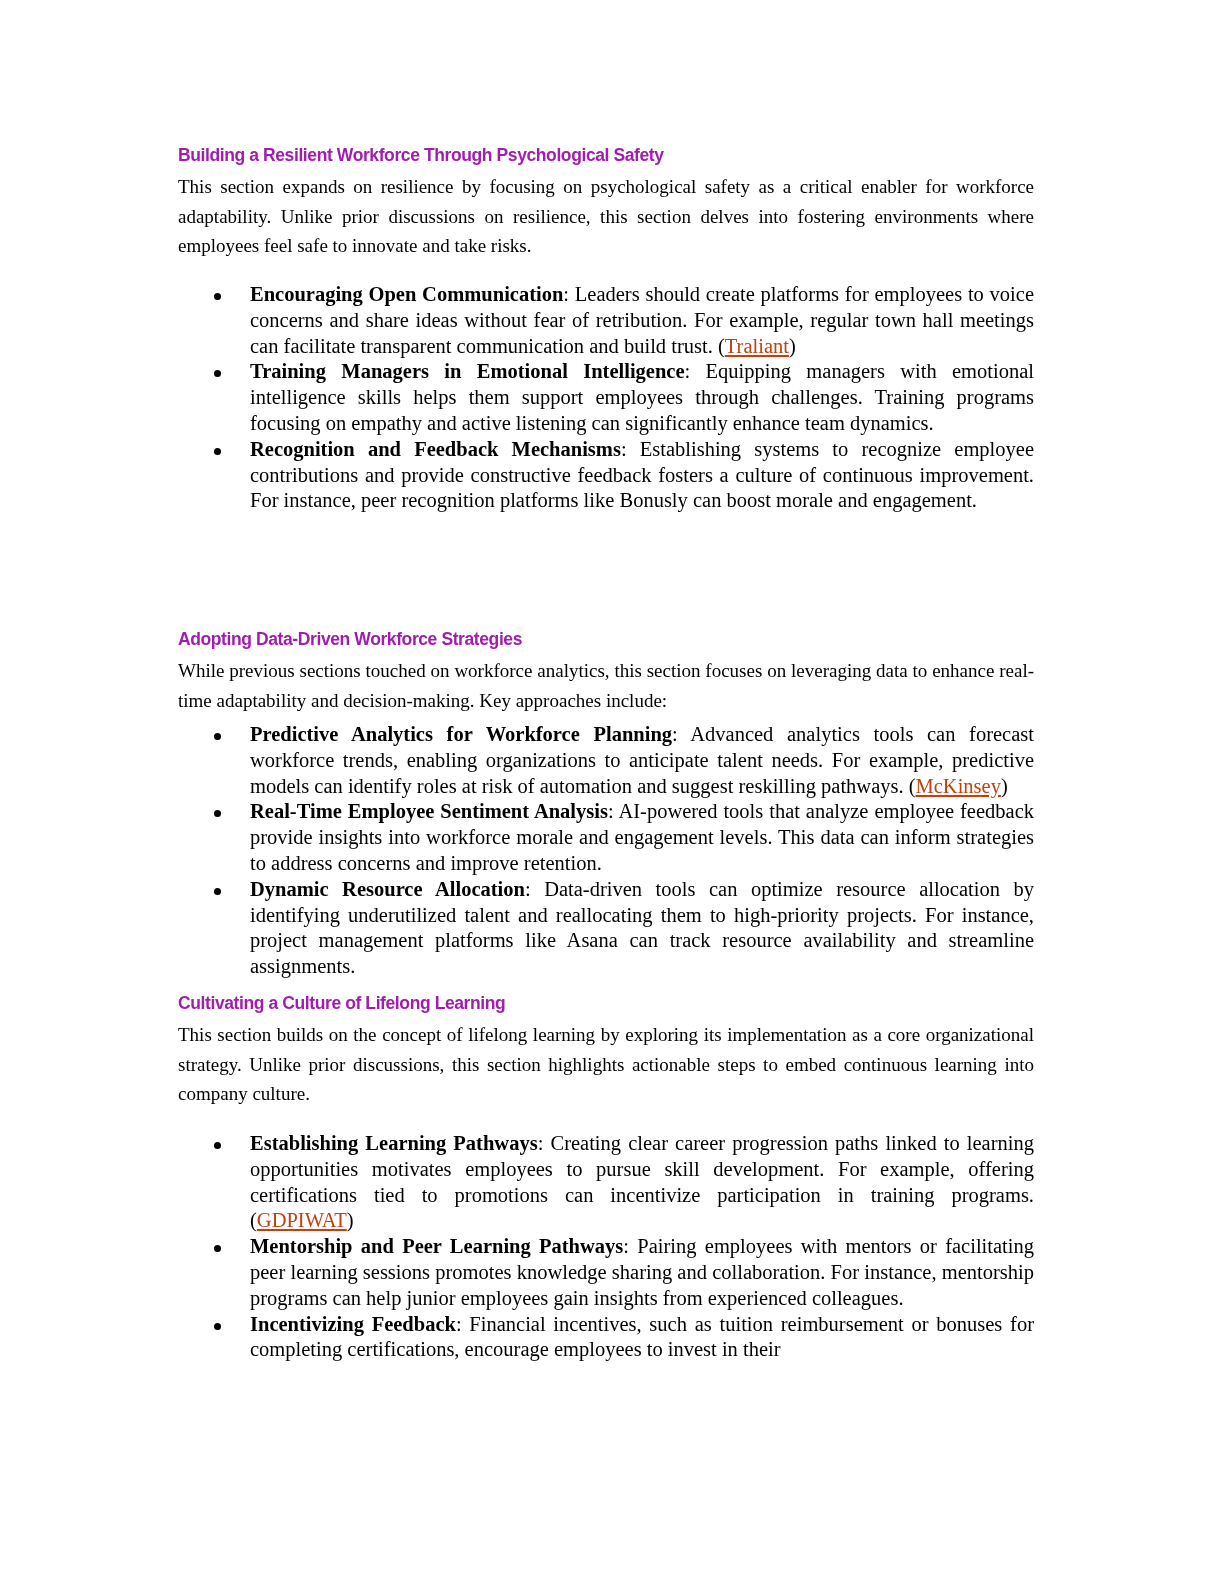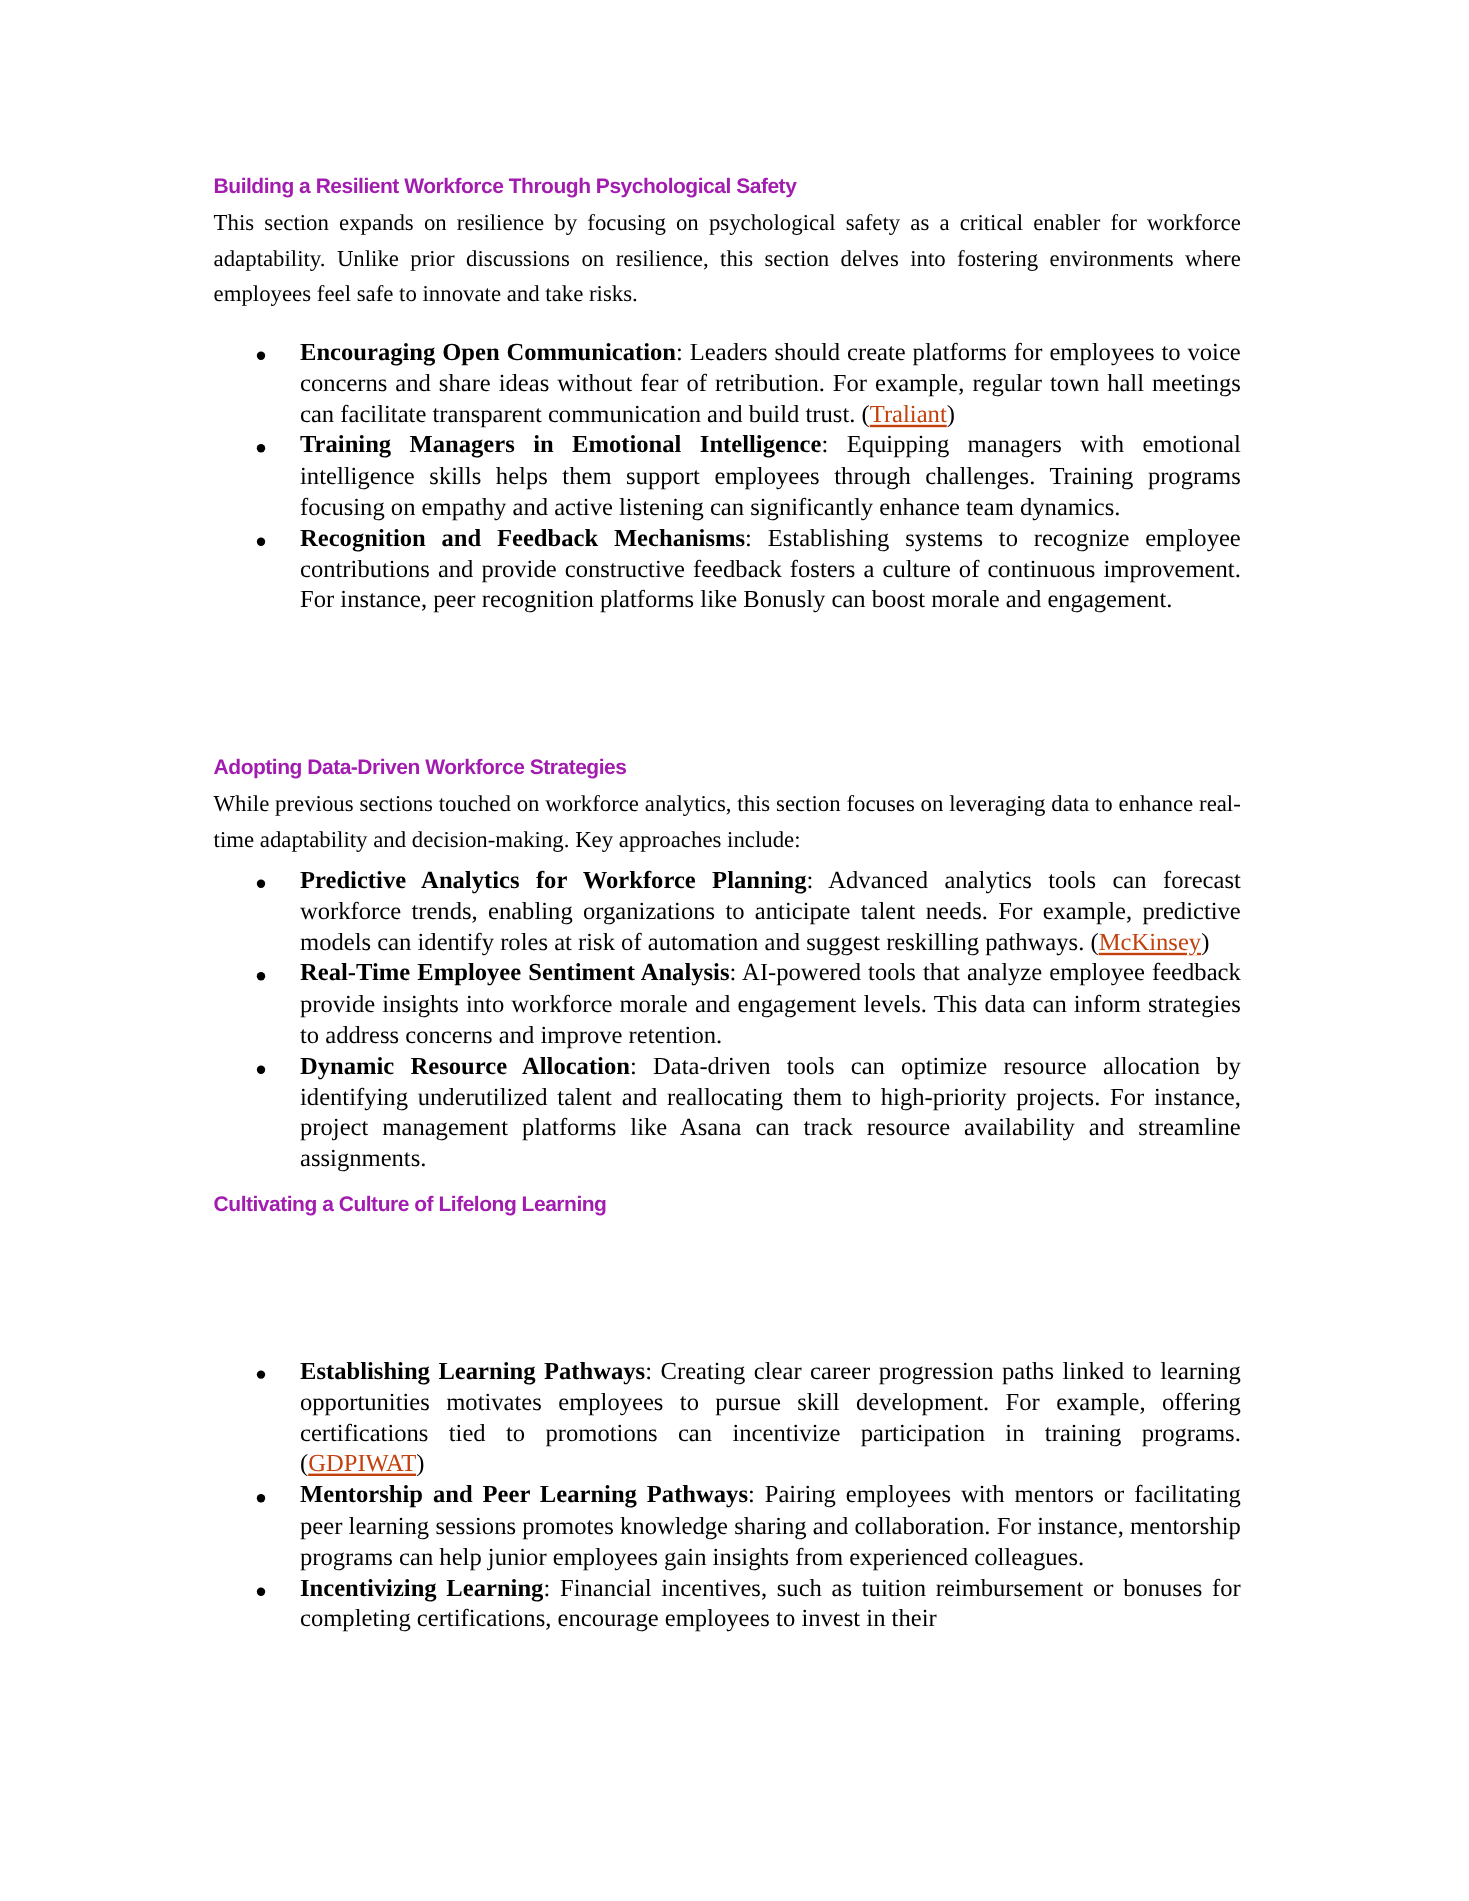--- a/index.html
+++ b/index.html
@@ -63,31 +63,32 @@
       </li>
       <li>
         <span class="bullet-dot"></span>
         <span class="term">Dynamic Resource Allocation</span><span>: Data-driven tools can optimize resource allocation by identifying underutilized talent and reallocating them to high-priority projects. For instance, project management platforms like Asana can track resource availability and streamline assignments.</span>
       </li>
     </ul>
   </div>
 
   <div id="sec3" class="sec">
     <h2 class="heading">Cultivating a Culture of Lifelong Learning</h2>
+    <p class="intro">This section builds on the concept of lifelong learning by exploring its implementation as a core organizational strategy. Unlike prior discussions, this section highlights actionable steps to embed continuous learning into company culture.</p>
   </div>
   <div id="sec3-list" class="list-wrap">
     <ul class="bullets">
       <li>
         <span class="bullet-dot"></span>
         <span class="term">Establishing Learning Pathways</span><span>: Creating clear career progression paths linked to learning opportunities motivates employees to pursue skill development. For example, offering certifications tied to promotions can incentivize participation in training programs. (</span><a class="cite" href="#">GDPIWAT</a><span>)</span>
       </li>
       <li>
         <span class="bullet-dot"></span>
         <span class="term">Mentorship and Peer Learning Pathways</span><span>: Pairing employees with mentors or facilitating peer learning sessions promotes knowledge sharing and collaboration. For instance, mentorship programs can help junior employees gain insights from experienced colleagues.</span>
       </li>
       <li>
         <span class="bullet-dot"></span>
-        <span class="term">Incentivizing Learning</span><span>: Financial incentives, such as tuition reimbursement or bonuses for completing certifications, encourage employees to invest in their</span>
+        <span class="term">Incentivizing Feedback</span><span>: Financial incentives, such as tuition reimbursement or bonuses for completing certifications, encourage employees to invest in their</span>
       </li>
     </ul>
   </div>
 
 </div>
 
 </body></html>

